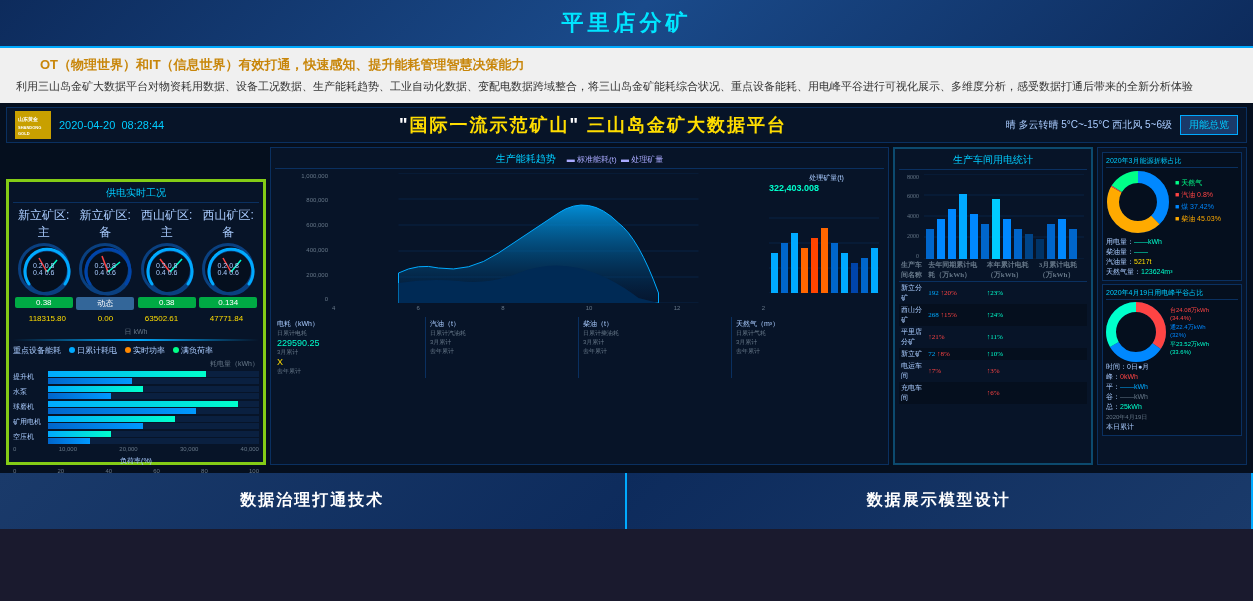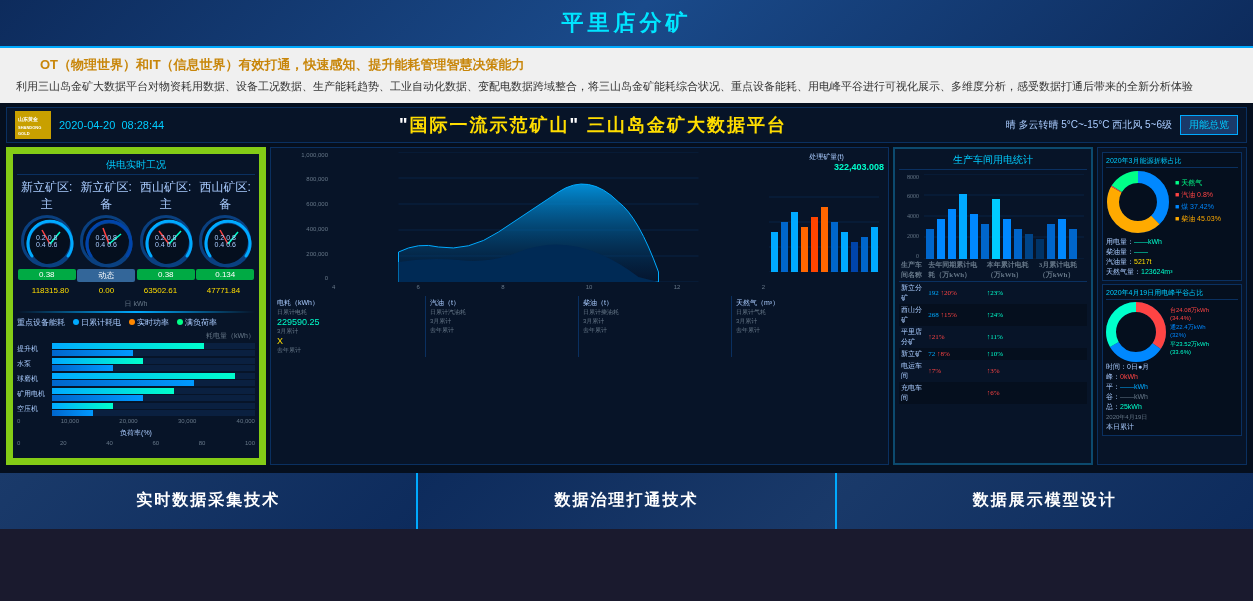--- a/index.html
+++ b/index.html
@@ -107,22 +107,23 @@
       display: flex;
       gap: 4px;
       height: 318px;
     }
 
     
     .panel-left {
       width: 260px;
       min-width: 260px;
       background: #071428;
-      border: 7px solid #84cc16;
+      border: 3px solid #84cc16;
       padding: 4px;
+      margin-top: 32px;
     }
     .panel-title {
       color: #00ccff;
       font-size: 10px;
       text-align: center;
       border-bottom: 1px solid #0a3060;
       padding-bottom: 2px;
       margin-bottom: 4px;
     }
     .gauges-row {
@@ -523,20 +524,25 @@
             <span>20</span>
             <span>40</span>
             <span>60</span>
             <span>80</span>
             <span>100</span>
         </div>
       </div>
     </div>
 
     <div class="panel-center">
+      <div class="panel-title">
+        <span>生产能耗趋势</span>
+        &nbsp;&nbsp;
+        <span style="color:#aaaaff;font-size:8px">▬ 标准能耗(t)&nbsp;&nbsp;▬ 处理矿量</span>
+      </div>
       <div style="display:flex;gap:4px;height:140px;">
 
         <div style="flex:1;position:relative">
           <div style="display:flex;height:130px;gap:2px;">
 
             <div style="width:55px;display:flex;flex-direction:column;justify-content:space-between;align-items:flex-end;padding-right:2px;">
               <span style="color:#667788;font-size:6px">1,000,000</span>
               <span style="color:#667788;font-size:6px">800,000</span>
               <span style="color:#667788;font-size:6px">600,000</span>
               <span style="color:#667788;font-size:6px">400,000</span>
@@ -568,21 +574,21 @@
               <span>6</span>
               <span>8</span>
               <span>10</span>
               <span>12</span>
               <span>2</span>
           </div>
         </div>
 
         <div style="width:115px;position:relative">
           <div style="color:#aaccff;font-size:7px;text-align:center">处理矿量(t)</div>
-          <div style="color:#00ffcc;font-size:9px;text-align:right;font-weight:bold">322,403.008</div>
+          <div style="color:#00ffcc;font-size:9px;text-align:left;font-weight:bold">322,403.008</div>
           
           <svg viewBox="0 0 110 100" style="width:110px;height:100px;">
             <line x1="0" y1="100" x2="110" y2="100" stroke="#0a3060" stroke-width="0.5"></line>
             <line x1="0" y1="75" x2="110" y2="75" stroke="#0a3060" stroke-width="0.5"></line>
             <line x1="0" y1="50" x2="110" y2="50" stroke="#0a3060" stroke-width="0.5"></line>
             <line x1="0" y1="25" x2="110" y2="25" stroke="#0a3060" stroke-width="0.5"></line>
             <rect x="2" y="60" width="7" height="40" fill="#00aaff"></rect>
             <rect x="12" y="50" width="7" height="50" fill="#0066cc"></rect>
             <rect x="22" y="40" width="7" height="60" fill="#00aaff"></rect>
             <rect x="32" y="55" width="7" height="45" fill="#ff6600"></rect>
@@ -781,16 +787,15 @@
           <div style="color:#667788;font-size:6px;margin-top:1px">2020年4月19日</div>
           <div>本日累计</div>
         </div>
       </div>
     </div>
 
   </div>
 </div>
 
 <div class="footer">
-  <div class="footer-item">实时数据采集技术</div>
   <div class="footer-item">数据治理打通技术</div>
   <div class="footer-item">数据展示模型设计</div>
 </div>
 
 </body></html>

